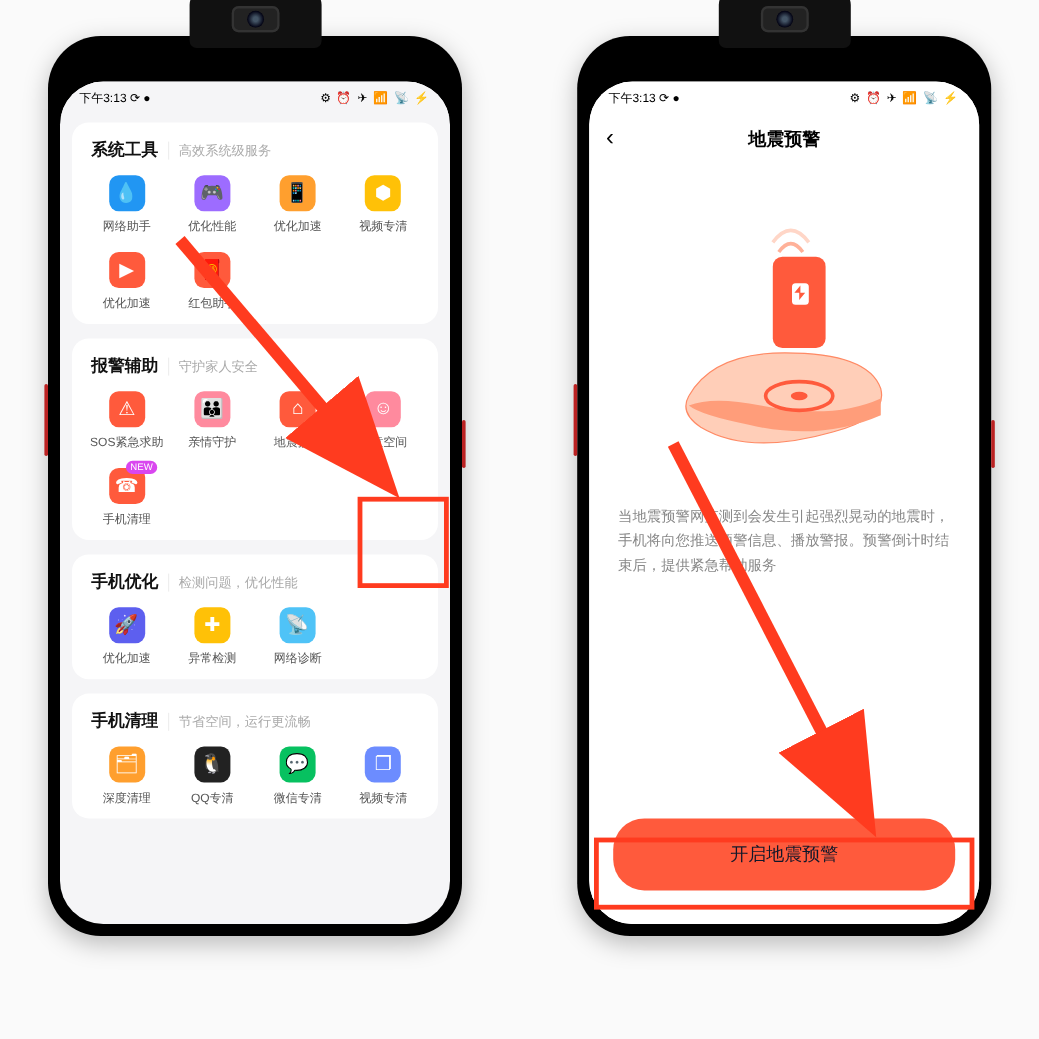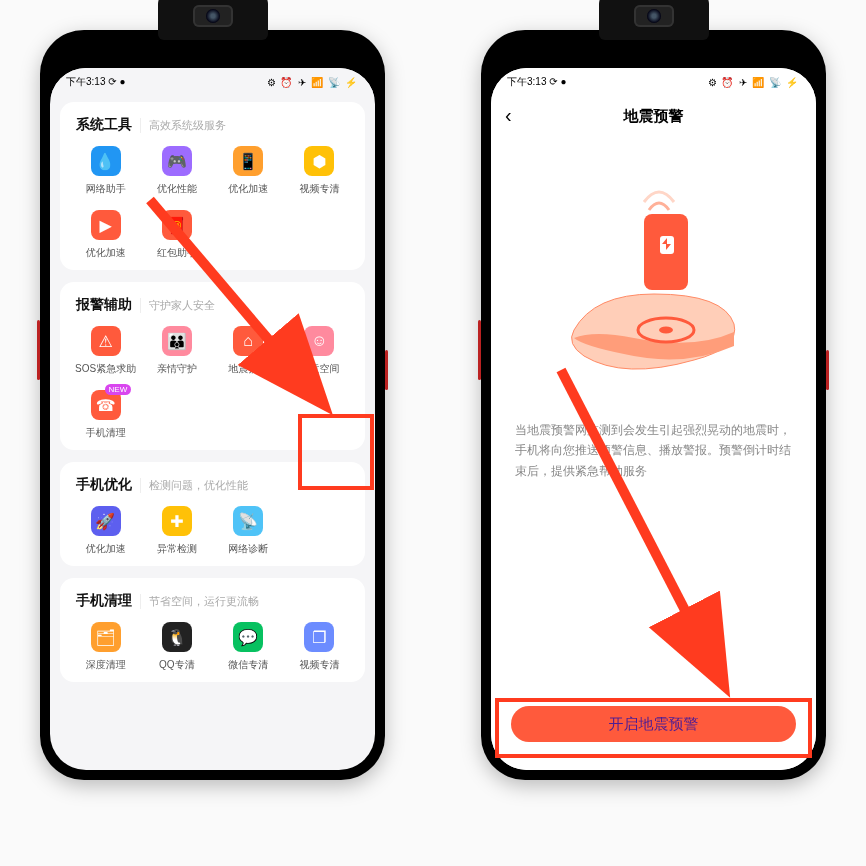--- a/index.html
+++ b/index.html
@@ -129,22 +129,22 @@
   }
   .illus{
     width:200px;height:210px;position:relative;margin-top:20px;
   }
   .desc{
     font-size:12px;color:#888;line-height:1.7;margin-top:30px;
     align-self:flex-start;
   }
   .main-btn{
     position:absolute;left:20px;right:20px;bottom:28px;
-    height:36px;border-radius:26px;background:#ff5a3c;
-    color:#4c1d95;display:flex;align-items:center;justify-content:center;
+    height:60px;border-radius:26px;background:#ff5a3c;
+    color:#0f172a;display:flex;align-items:center;justify-content:center;
     font-size:15px;
   }
   .hl-btn{
     position:absolute;left:14px;right:14px;bottom:22px;height:60px;
     border:4px solid #ff3b1f;pointer-events:none;
   }
   
   .c-blue{background:#2196f3;} .c-purple{background:#9d6cff;}
   .c-orange{background:#ff9f2e;} .c-yellow{background:#ffc107;}
   .c-red{background:#ff5a3c;} .c-pink{background:#ff8a9e;}

